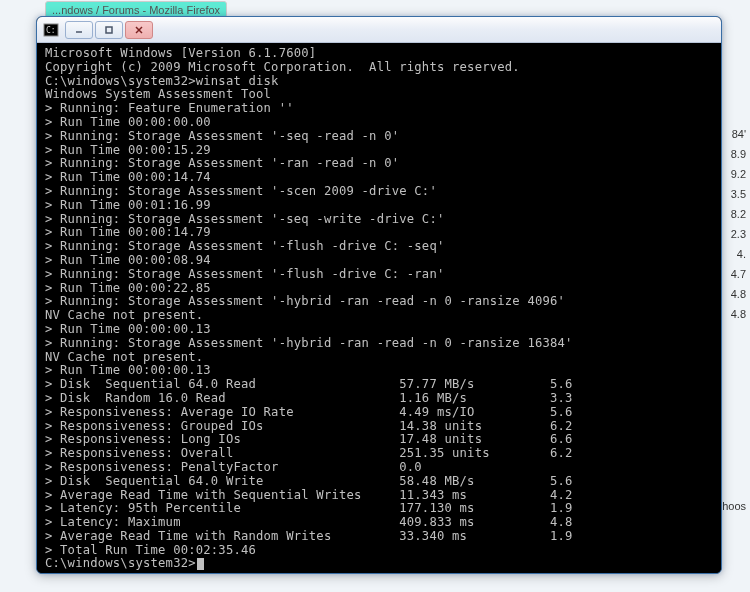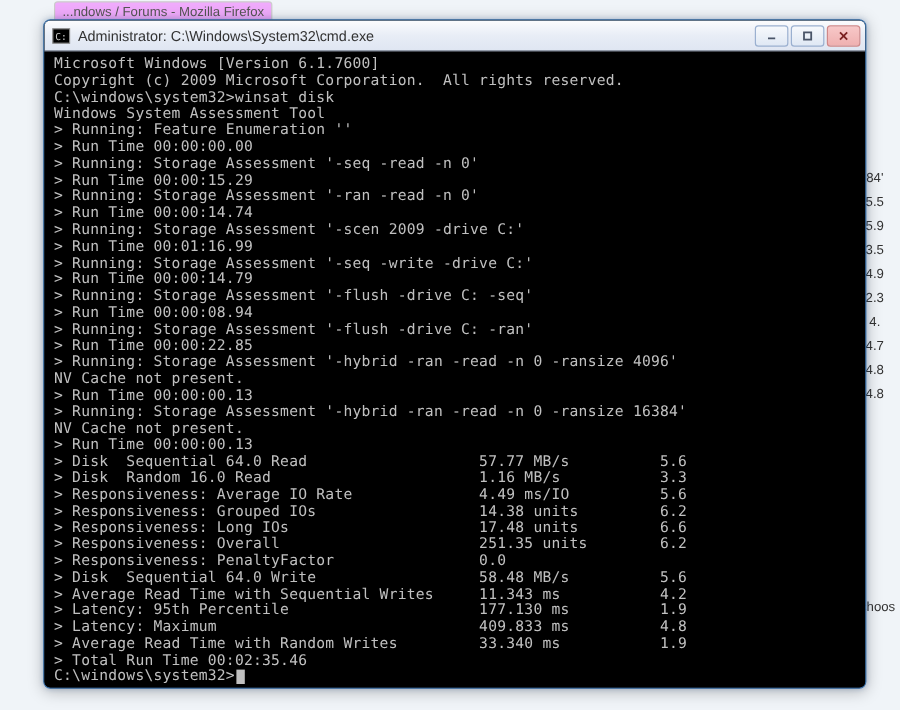--- a/index.html
+++ b/index.html
@@ -6,27 +6,27 @@
     body {
       width: 750px; height: 592px;
       background: #f0f4f8;
       font-family: "Segoe UI", Tahoma, sans-serif;
       position: relative;
       overflow: hidden;
     }
     .bg-tab {
       position: absolute; top: 1px; left: 45px;
       font-size: 11px; color: #555;
-      background: #f0abfc; border: 1px solid #ccc;
+      background: #5eead4; border: 1px solid #ccc;
       padding: 2px 6px; border-radius: 3px 3px 0 0;
     }
     .bg-right {
-      position: absolute; right: 0; top: 140px;
+      position: absolute; right: 0; top: 125px;
       width: 38px; font-size: 11px; color: #333;
-      text-align: center; padding-right: 4px;
+      text-align: right; padding-right: 4px;
       line-height: 18px;
     }
     .bg-right div { margin-bottom: 2px; }
     .bg-choose {
       position: absolute; right: 4px; bottom: 80px;
       font-size: 11px; color: #333;
     }
     .window {
       position: absolute;
       left: 36px; top: 16px;
@@ -86,42 +86,41 @@
       margin-left: 1px;
     }
   </style>
 </head>
 <body>
 
 <div class="bg-tab">...ndows / Forums - Mozilla Firefox</div>
 <div class="bg-right" id="bg-right">
     <div>84'</div>
     <div></div>
-    <div>5.5</div>
-    <div>5.9</div>
+    <div>8.9</div>
+    <div>9.2</div>
     <div>3.5</div>
-    <div>4.9</div>
+    <div>8.2</div>
     <div>2.3</div>
     <div>4.</div>
     <div></div>
     <div>4.7</div>
     <div>4.8</div>
     <div>4.8</div>
   </div>
 <div class="bg-choose">choos</div>
 
 <div class="window">
   <div class="titlebar">
     <span class="icon">
       <svg viewBox="0 0 16 16">
           <rect x="1" y="2" width="14" height="12" fill="#000" stroke="#888"></rect>
           <text x="3" y="11" font-size="8" fill="#ccc" font-family="monospace">C:</text>
         </svg>
     </span>
-    <span class="title">Administrator: C:\Windows\System32\cmd.exe</span>
     <div class="win-buttons">
       <div class="win-btn" title="Minimize">
         <svg viewBox="0 0 10 10">
             <line x1="2" y1="7" x2="8" y2="7"></line>
           </svg>
       </div>
       <div class="win-btn" title="Maximize">
         <svg viewBox="0 0 10 10">
             <rect x="2" y="2" width="6" height="6"></rect>
           </svg>

